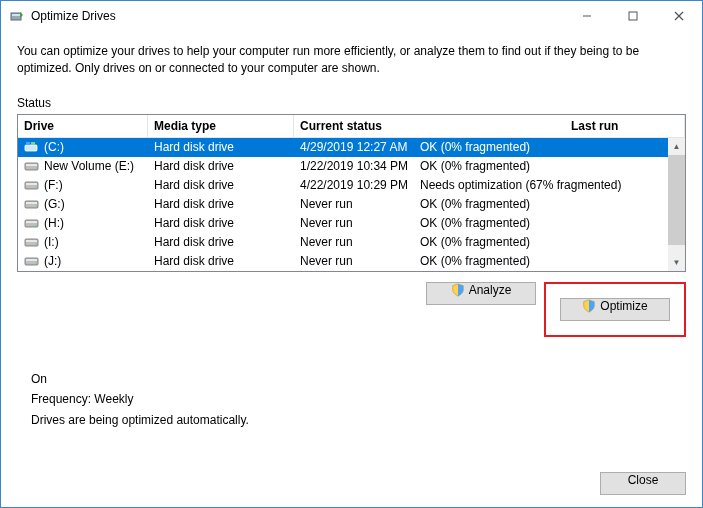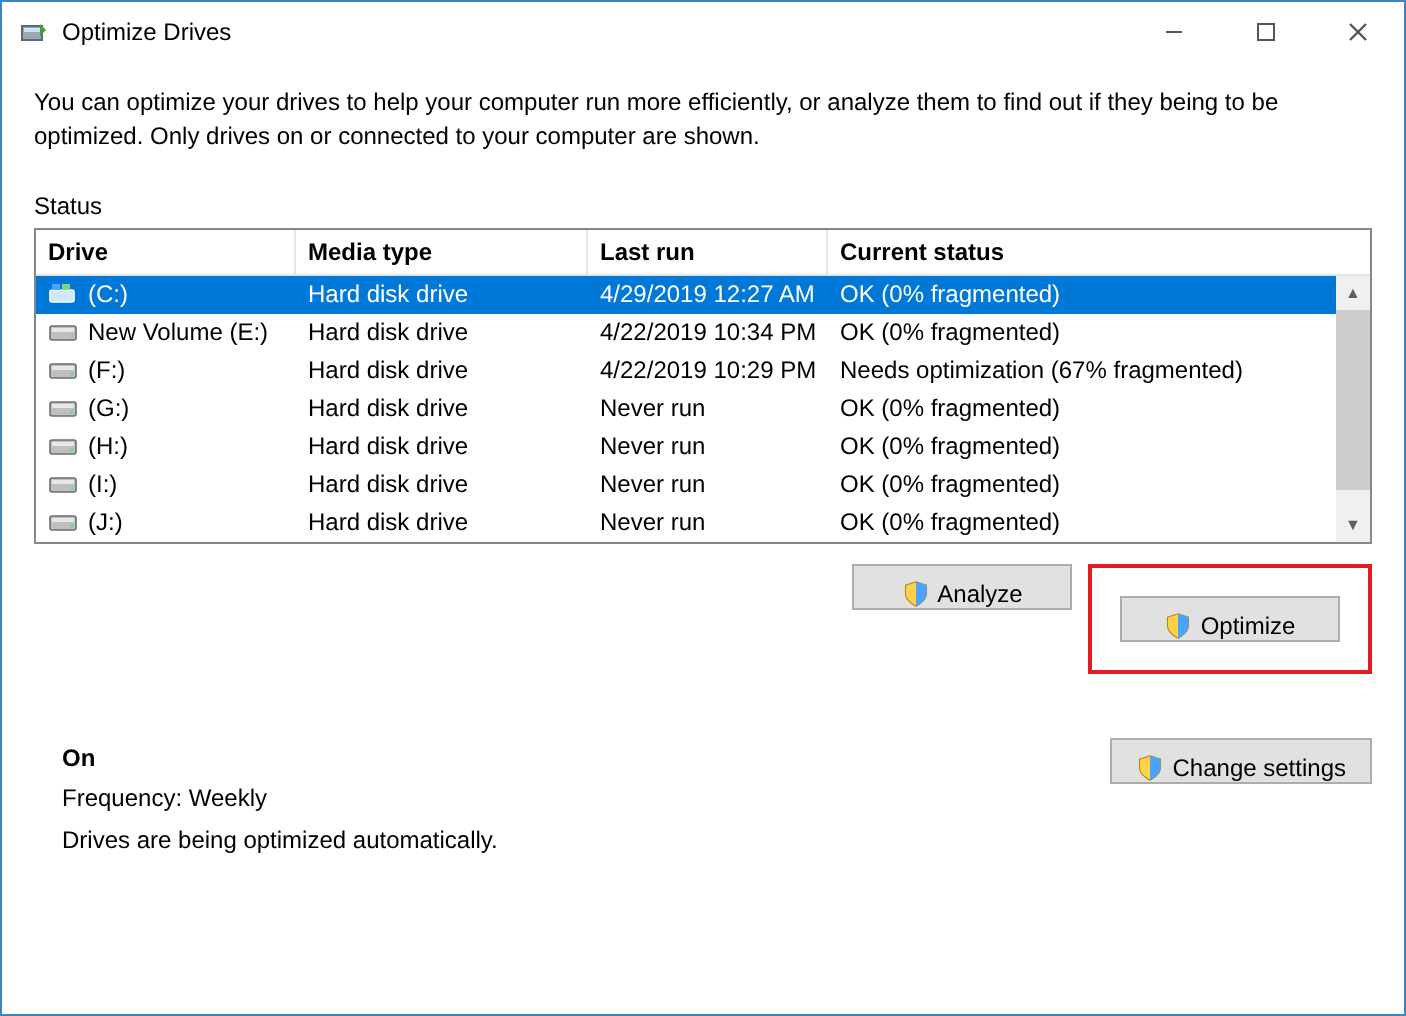--- a/index.html
+++ b/index.html
@@ -23,31 +23,31 @@
   .col-drive{width:130px;display:flex;align-items:center;gap:4px}
   .col-media{width:146px}
   .col-last{width:120px}
   .col-status{width:248px}
   .scrollbar{position:absolute;right:0;top:0;width:17px;height:100%;background:#f0f0f0;display:flex;flex-direction:column}
   .scrollbar .arrow{height:17px;display:flex;align-items:center;justify-content:center;color:#606060;font-size:8px}
   .scrollbar .thumb{flex:0 0 90px;background:#cdcdcd;margin:0}
   .scrollbar .track{flex:1}
   .drive-ico{width:16px;height:12px}
   .btn-row{display:flex;justify-content:flex-end;gap:8px;margin-top:10px}
-  button.win{min-width:110px;height:23px;border:1px solid #adadad;background:#e1e1e1;font:inherit;display:inline-flex;align-items:flex-end;justify-content:center;gap:4px;padding:0 12px;cursor:default}
+  button.win{min-width:110px;height:23px;border:1px solid #adadad;background:#e1e1e1;font:inherit;display:inline-flex;align-items:flex-start;justify-content:center;gap:4px;padding:0 12px;cursor:default}
   .highlight{border:2px solid #e31b23;padding:2px;display:inline-flex}
   .highlight button.win{margin:12px}
   .sched{margin-top:26px}
   .sched-body{padding:6px 0 0 14px;line-height:1.7}
   .sched-row{display:flex;align-items:flex-start}
   .sched-text{flex:1}
   .bottom-bar{padding:10px 16px 12px 0;display:flex;justify-content:flex-end}
   svg{display:block}
   .shield{width:14px;height:14px}
-  .bold{font-weight:700}
+  .bold{font-weight:400}
 </style>
 </head>
 <body>
 
 <div class="window">
 
   <div class="titlebar">
     <span class="app-icon">
       <svg width="16" height="16" viewBox="0 0 16 16">
           <rect x="2" y="5" width="10" height="7" fill="#9aa7b0" stroke="#5a6a78"></rect>
@@ -78,22 +78,22 @@
 
   <div class="body">
     <div class="intro">You can optimize your drives to help your computer run more efficiently, or analyze them to find out if they being to be optimized. Only drives on or connected to your computer are shown.</div>
 
     <div class="section-label">Status</div>
 
     <div class="list-wrap">
       <div class="list-header">
         <div class="col col-drive">Drive</div>
         <div class="col col-media">Media type</div>
+        <div class="col col-status" style="border-right:none;flex:1">Current status</div>
         <div class="col col-last">Last run</div>
-        <div class="col col-status" style="border-right:none;flex:1">Current status</div>
       </div>
       <div class="list-body">
         <div class="rows" id="rows">
             <div class="row selected">
               <div class="cell col-drive">
                 <span>
                   <svg class="drive-ico" viewBox="0 0 16 12">
                     <rect x="1" y="4" width="12" height="6" rx="1" fill="#cfe8ff" stroke="#fff" stroke-width="0.8"></rect>
                     <rect x="2" y="1" width="4" height="3" fill="#4aa3ff"></rect>
                     <rect x="7" y="1" width="4" height="3" fill="#7ed37e"></rect>
@@ -110,21 +110,21 @@
                 <span>
                   <svg class="drive-ico" viewBox="0 0 16 12">
                     <rect x="1" y="3" width="13" height="7" rx="1" fill="#bfbfbf" stroke="#6f6f6f" stroke-width="0.8"></rect>
                     <rect x="2" y="4" width="11" height="2" fill="#e8e8e8"></rect>
                     <circle cx="12" cy="8" r="0.8" fill="#6fdc6f"></circle>
                   </svg>
                 </span>
                 <span>New Volume (E:)</span>
               </div>
               <div class="cell col-media">Hard disk drive</div>
-              <div class="cell col-last">4/22/2019 10:34 PM</div>
+              <div class="cell col-last">1/22/2019 10:34 PM</div>
               <div class="cell col-status">OK (0% fragmented)</div>
             </div>
             <div class="row">
               <div class="cell col-drive">
                 <span>
                   <svg class="drive-ico" viewBox="0 0 16 12">
                     <rect x="1" y="3" width="13" height="7" rx="1" fill="#bfbfbf" stroke="#6f6f6f" stroke-width="0.8"></rect>
                     <rect x="2" y="4" width="11" height="2" fill="#e8e8e8"></rect>
                     <circle cx="12" cy="8" r="0.8" fill="#6fdc6f"></circle>
                   </svg>
@@ -228,29 +228,23 @@
       </span>
     </div>
 
     <div class="sched">
       <div class="sched-row">
         <div class="sched-body sched-text">
           <div class="bold">On</div>
           <div>Frequency: Weekly</div>
           <div>Drives are being optimized automatically.</div>
         </div>
-        <div style="padding-top:6px">
-          <button class="win" style="min-width:118px">
-            <span class="shield">
-                <svg viewBox="0 0 16 16">
-                  <path d="M8 1 L14 3 V8 C14 12 8 15 8 15 C8 15 2 12 2 8 V3 Z" fill="#ffd24a" stroke="#b8860b" stroke-width="0.6"></path>
-                  <path d="M8 1 L14 3 V8 C14 12 8 15 8 15 Z" fill="#4aa3ff"></path>
-                </svg>
-              </span>
-            <span>Change settings</span>
-          </button>
-        </div>
       </div>
     </div>
   </div>
 
+  <div class="bottom-bar">
+    <button class="win" style="min-width:86px">
+      <span>Close</span>
+    </button>
+  </div>
 
 </div>
 
 </body></html>

